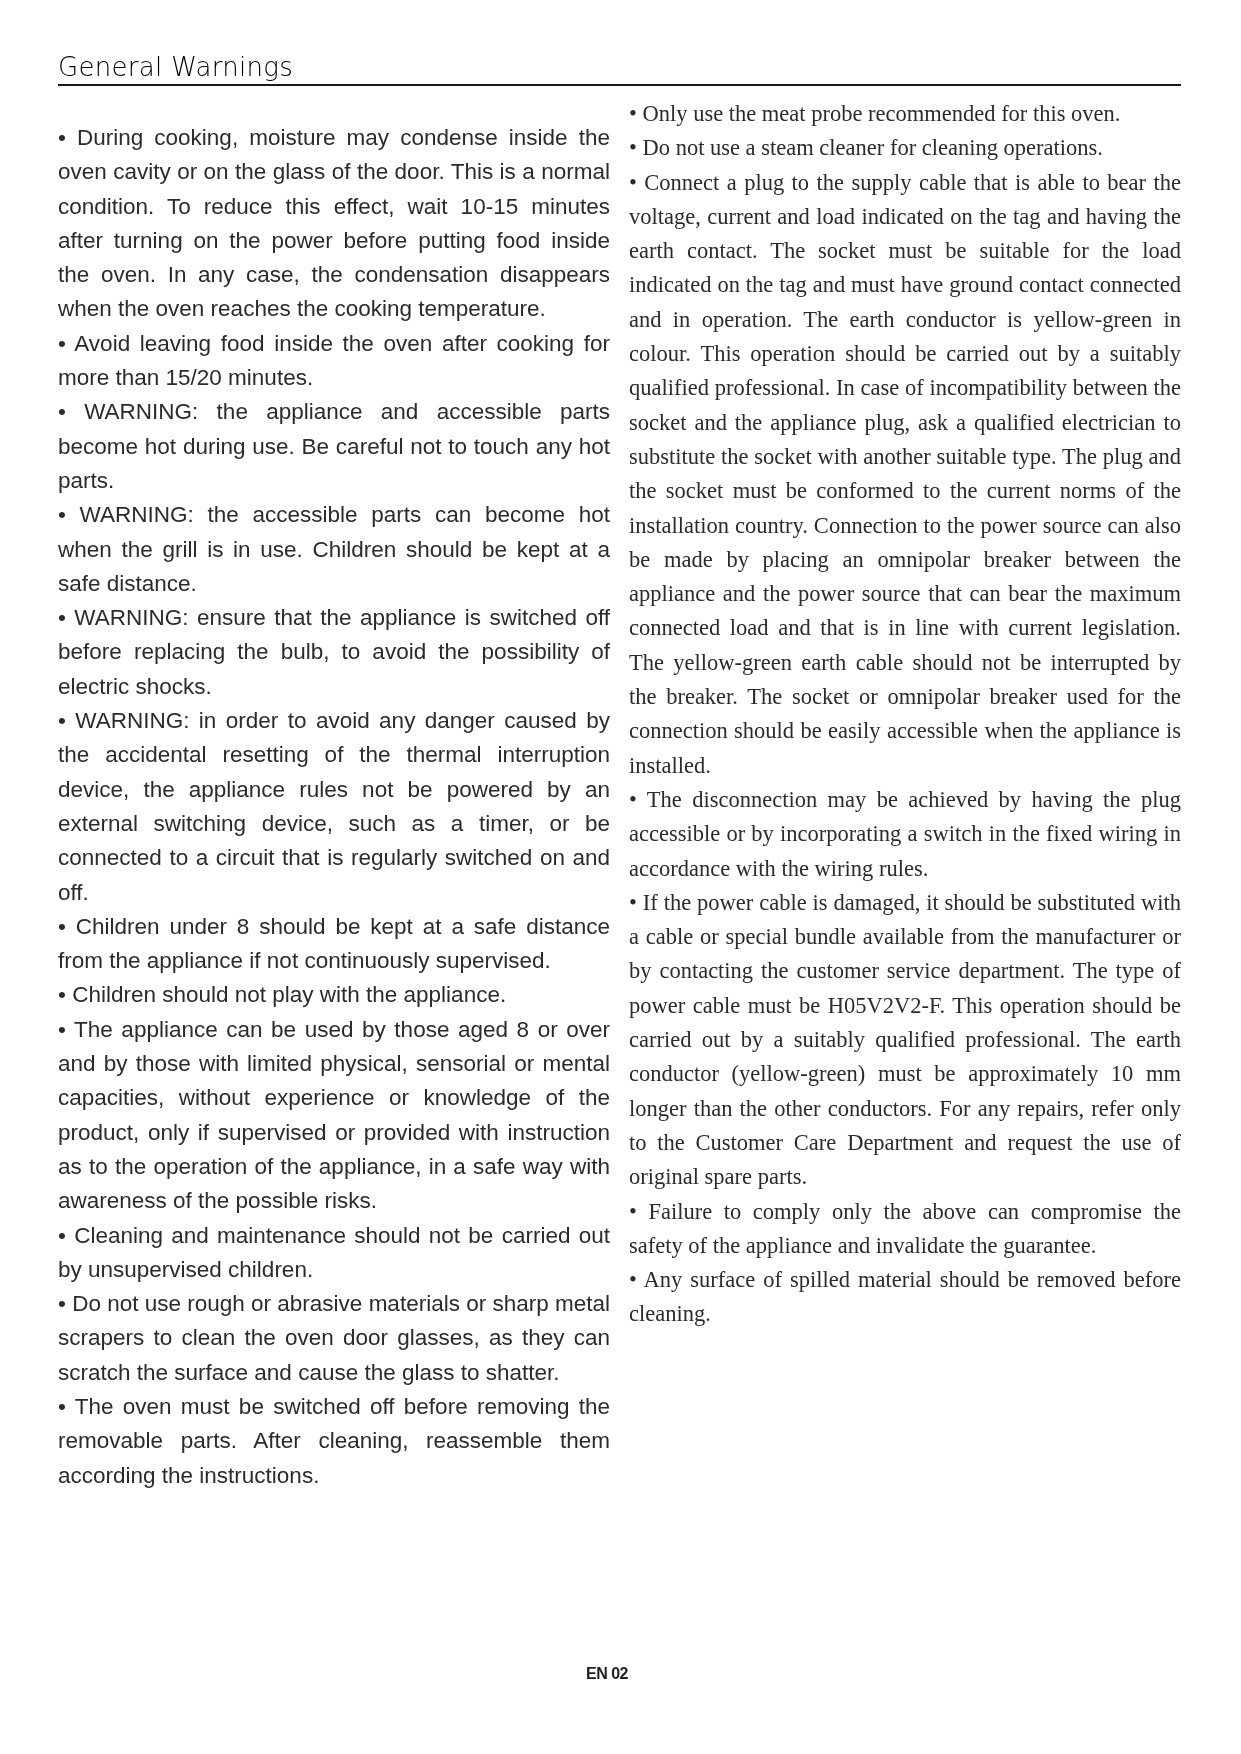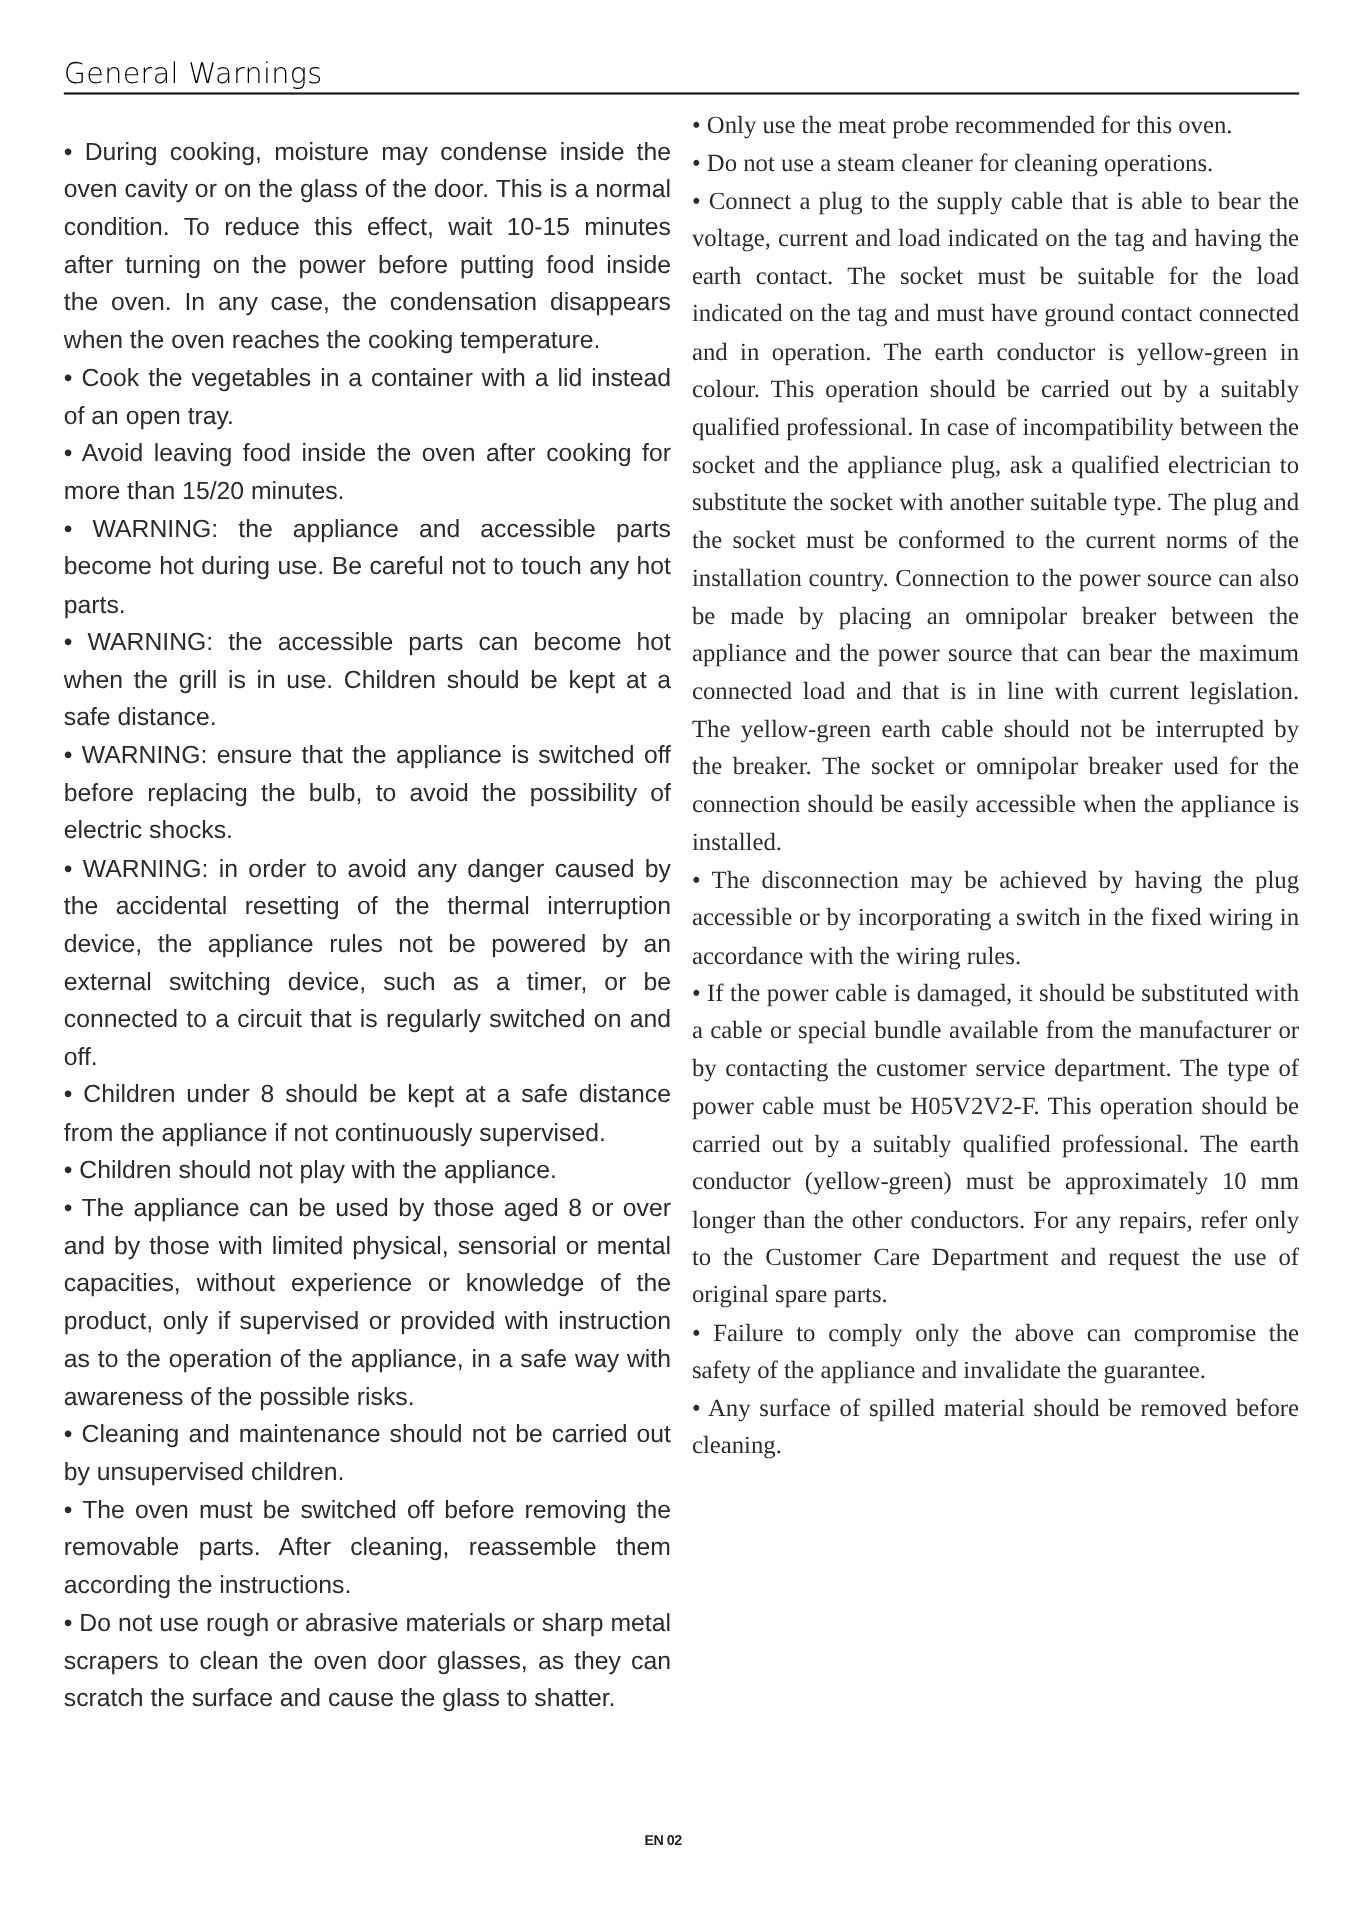--- a/index.html
+++ b/index.html
@@ -23,44 +23,43 @@
       position: absolute; top: 97px; width: 552px;
       font-size: 22.5px; line-height: 34.3px;
       text-align: justify;
       color: #2b2b2b;
     }
     .col-left { left: 58px; margin-top: 24px; }
     .col-right { left: 629px; font-family: Liberation Serif, serif; }
     .item { margin: 0; padding: 0; }
     .page-number {
       position: absolute; left: 586px; top: 1665px;
-      font-size: 13px; font-weight: bold; color: #1e1e1e;
+      font-size: 16px; font-weight: bold; color: #1e1e1e;
       letter-spacing: -0.5px;
     }
   </style>
 </head>
 <body>
 
 <div class="page-title">General Warnings</div>
 <div class="title-rule"></div>
 
 <div class="column col-left">
   <p class="item">• During cooking, moisture may condense inside the oven cavity or on the glass of the door. This is a normal condition. To reduce this effect, wait 10-15 minutes after turning on the power before putting food inside the oven. In any case, the condensation disappears when the oven reaches the cooking temperature.</p>
-  <p class="item">• Cook the vegetables in a container with a lid instead of an open tray.</p>
   <p class="item">• Avoid leaving food inside the oven after cooking for more than 15/20 minutes.</p>
   <p class="item">• WARNING: the appliance and accessible parts become hot during use. Be careful not to touch any hot parts.</p>
   <p class="item">• WARNING: the accessible parts can become hot when the grill is in use. Children should be kept at a safe distance.</p>
   <p class="item">• WARNING: ensure that the appliance is switched off before replacing the bulb, to avoid the possibility of electric shocks.</p>
   <p class="item">• WARNING: in order to avoid any danger caused by the accidental resetting of the thermal interruption device, the appliance rules not be powered by an external switching device, such as a timer, or be connected to a circuit that is regularly switched on and off.</p>
   <p class="item">• Children under 8 should be kept at a safe distance from the appliance if not continuously supervised.</p>
   <p class="item">• Children should not play with the appliance.</p>
   <p class="item">• The appliance can be used by those aged 8 or over and by those with limited physical, sensorial or mental capacities, without experience or knowledge of the product, only if supervised or provided with instruction as to the operation of the appliance, in a safe way with awareness of the possible risks.</p>
   <p class="item">• Cleaning and maintenance should not be carried out by unsupervised children.</p>
+  <p class="item">• Do not use rough or abrasive materials or sharp metal scrapers to clean the oven door glasses, as they can scratch the surface and cause the glass to shatter.</p>
   <p class="item">• The oven must be switched off before removing the removable parts. After cleaning, reassemble them according the instructions.</p>
-  <p class="item">• Do not use rough or abrasive materials or sharp metal scrapers to clean the oven door glasses, as they can scratch the surface and cause the glass to shatter.</p>
 </div>
 
 <div class="column col-right">
   <p class="item">• Only use the meat probe recommended for this oven.</p>
   <p class="item">• Do not use a steam cleaner for cleaning operations.</p>
   <p class="item">• Connect a plug to the supply cable that is able to bear the voltage, current and load indicated on the tag and having the earth contact. The socket must be suitable for the load indicated on the tag and must have ground contact connected and in operation. The earth conductor is yellow-green in colour. This operation should be carried out by a suitably qualified professional. In case of incompatibility between the socket and the appliance plug, ask a qualified electrician to substitute the socket with another suitable type. The plug and the socket must be conformed to the current norms of the installation country. Connection to the power source can also be made by placing an omnipolar breaker between the appliance and the power source that can bear the maximum connected load and that is in line with current legislation. The yellow-green earth cable should not be interrupted by the breaker. The socket or omnipolar breaker used for the connection should be easily accessible when the appliance is installed.</p>
   <p class="item">• The disconnection may be achieved by having the plug accessible or by incorporating a switch in the fixed wiring in accordance with the wiring rules.</p>
   <p class="item">• If the power cable is damaged, it should be substituted with a cable or special bundle available from the manufacturer or by contacting the customer service department. The type of power cable must be H05V2V2-F. This operation should be carried out by a suitably qualified professional. The earth conductor (yellow-green) must be approximately 10 mm longer than the other conductors. For any repairs, refer only to the Customer Care Department and request the use of original spare parts.</p>
   <p class="item">• Failure to comply only the above can compromise the safety of the appliance and invalidate the guarantee.</p>
   <p class="item">• Any surface of spilled material should be removed before cleaning.</p>

